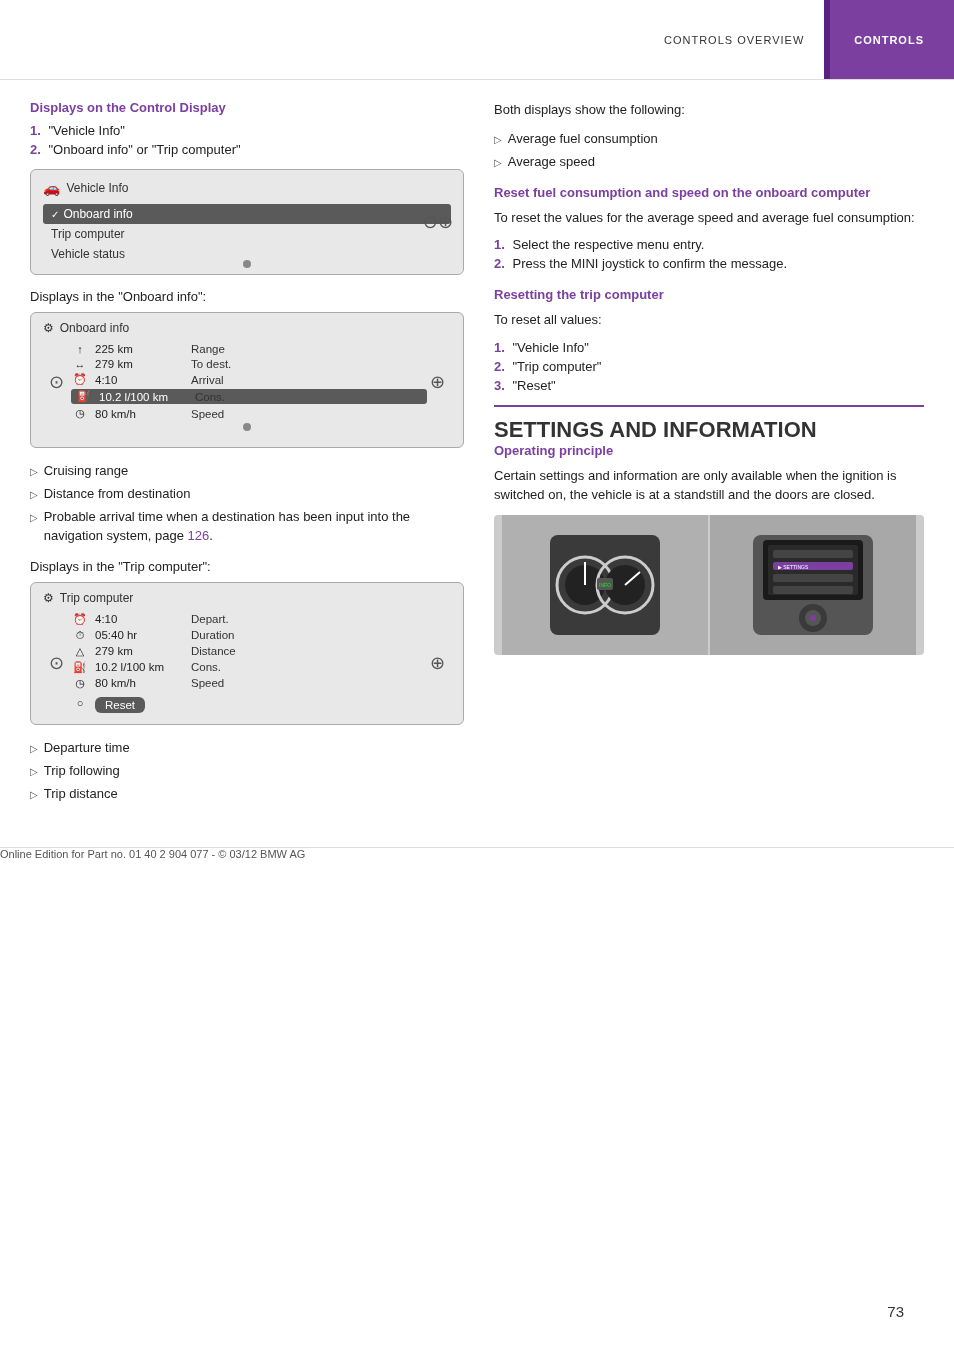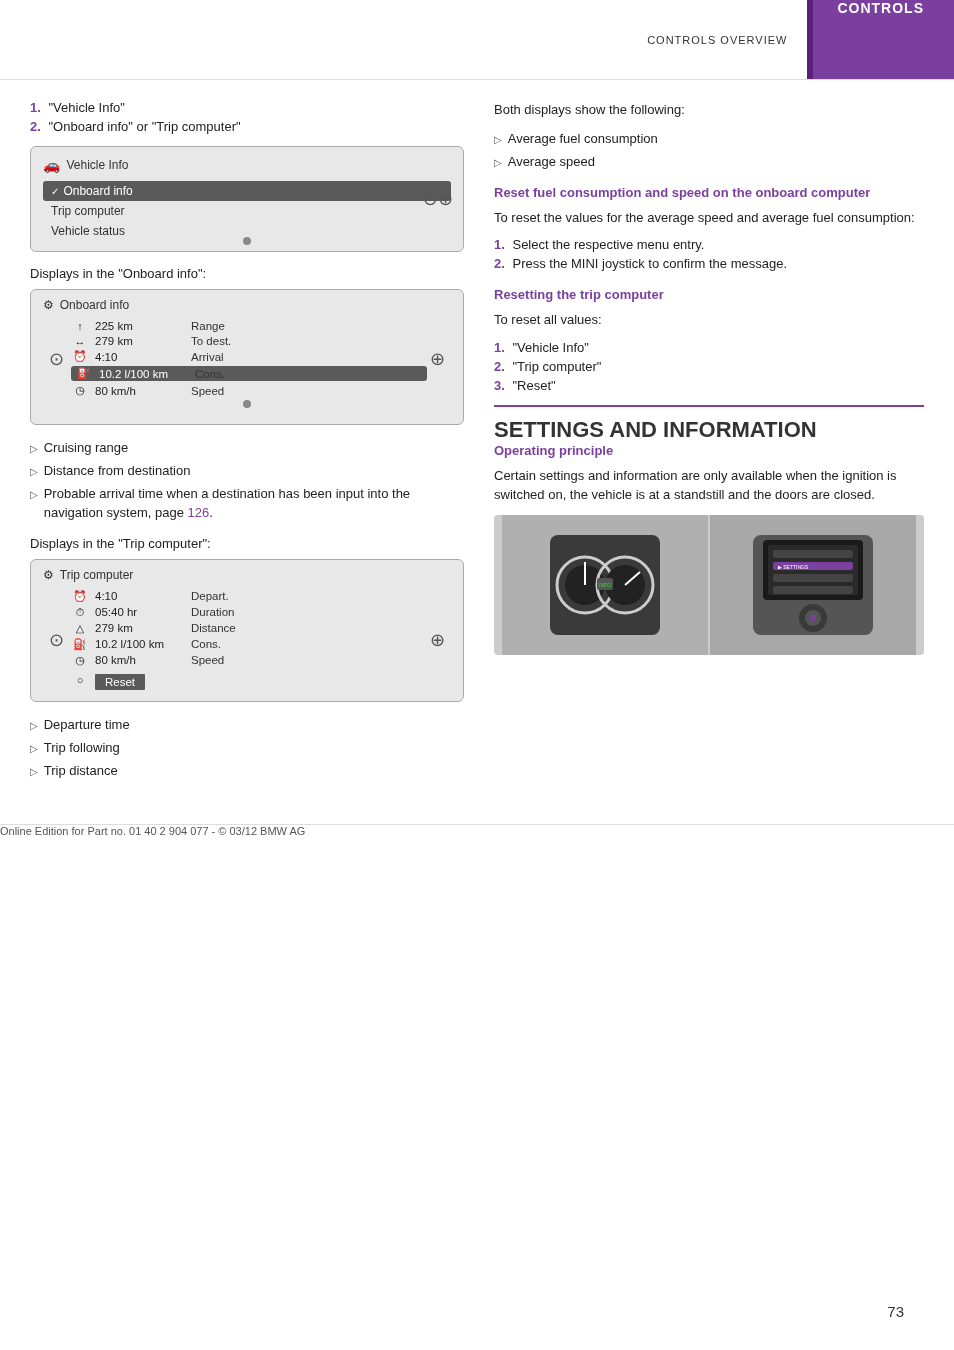--- a/index.html
+++ b/index.html
@@ -27,22 +27,23 @@
       padding: 0 20px;
       font-size: 11px;
       font-weight: normal;
       letter-spacing: 1px;
       color: #333;
     }
     .header-controls-tab {
       background: #7b3fa0;
       color: #fff;
       display: flex;
+      align-items: center;
       padding: 0 30px;
-      font-size: 14px;
+      font-size: 11px;
       font-weight: bold;
       letter-spacing: 1px;
       position: relative;
     }
     .header-controls-tab::before {
       content: '';
       position: absolute;
       left: 0;
       top: 0;
       bottom: 0;
@@ -191,21 +192,21 @@
     }
     .data-selected-row {
       background: #5a5a5a;
       color: #fff;
       border-radius: 3px;
       padding: 1px 4px;
     }
     .reset-btn {
       background: #5a5a5a;
       color: #fff;
-      border-radius: 1px;
+      border-radius: 6px;
       padding: 2px 10px;
       font-size: 11.5px;
       display: inline-block;
       margin-top: 4px;
     }
 
     
     .bullet-list {
       list-style: none;
       margin-bottom: 14px;
@@ -316,20 +317,21 @@
   </div>
   <div class="header-controls-tab">
     <span>CONTROLS</span>
   </div>
 </div>
 
 <div class="main-content">
 
   <div class="left-col">
 
+    <div class="section-heading">Displays on the Control Display</div>
 
     <ol class="numbered-list">
       <li>
         <span class="num">1.</span>
         <span>"Vehicle Info"</span>
       </li>
       <li>
         <span class="num">2.</span>
         <span>"Onboard info" or "Trip computer"</span>
       </li>

